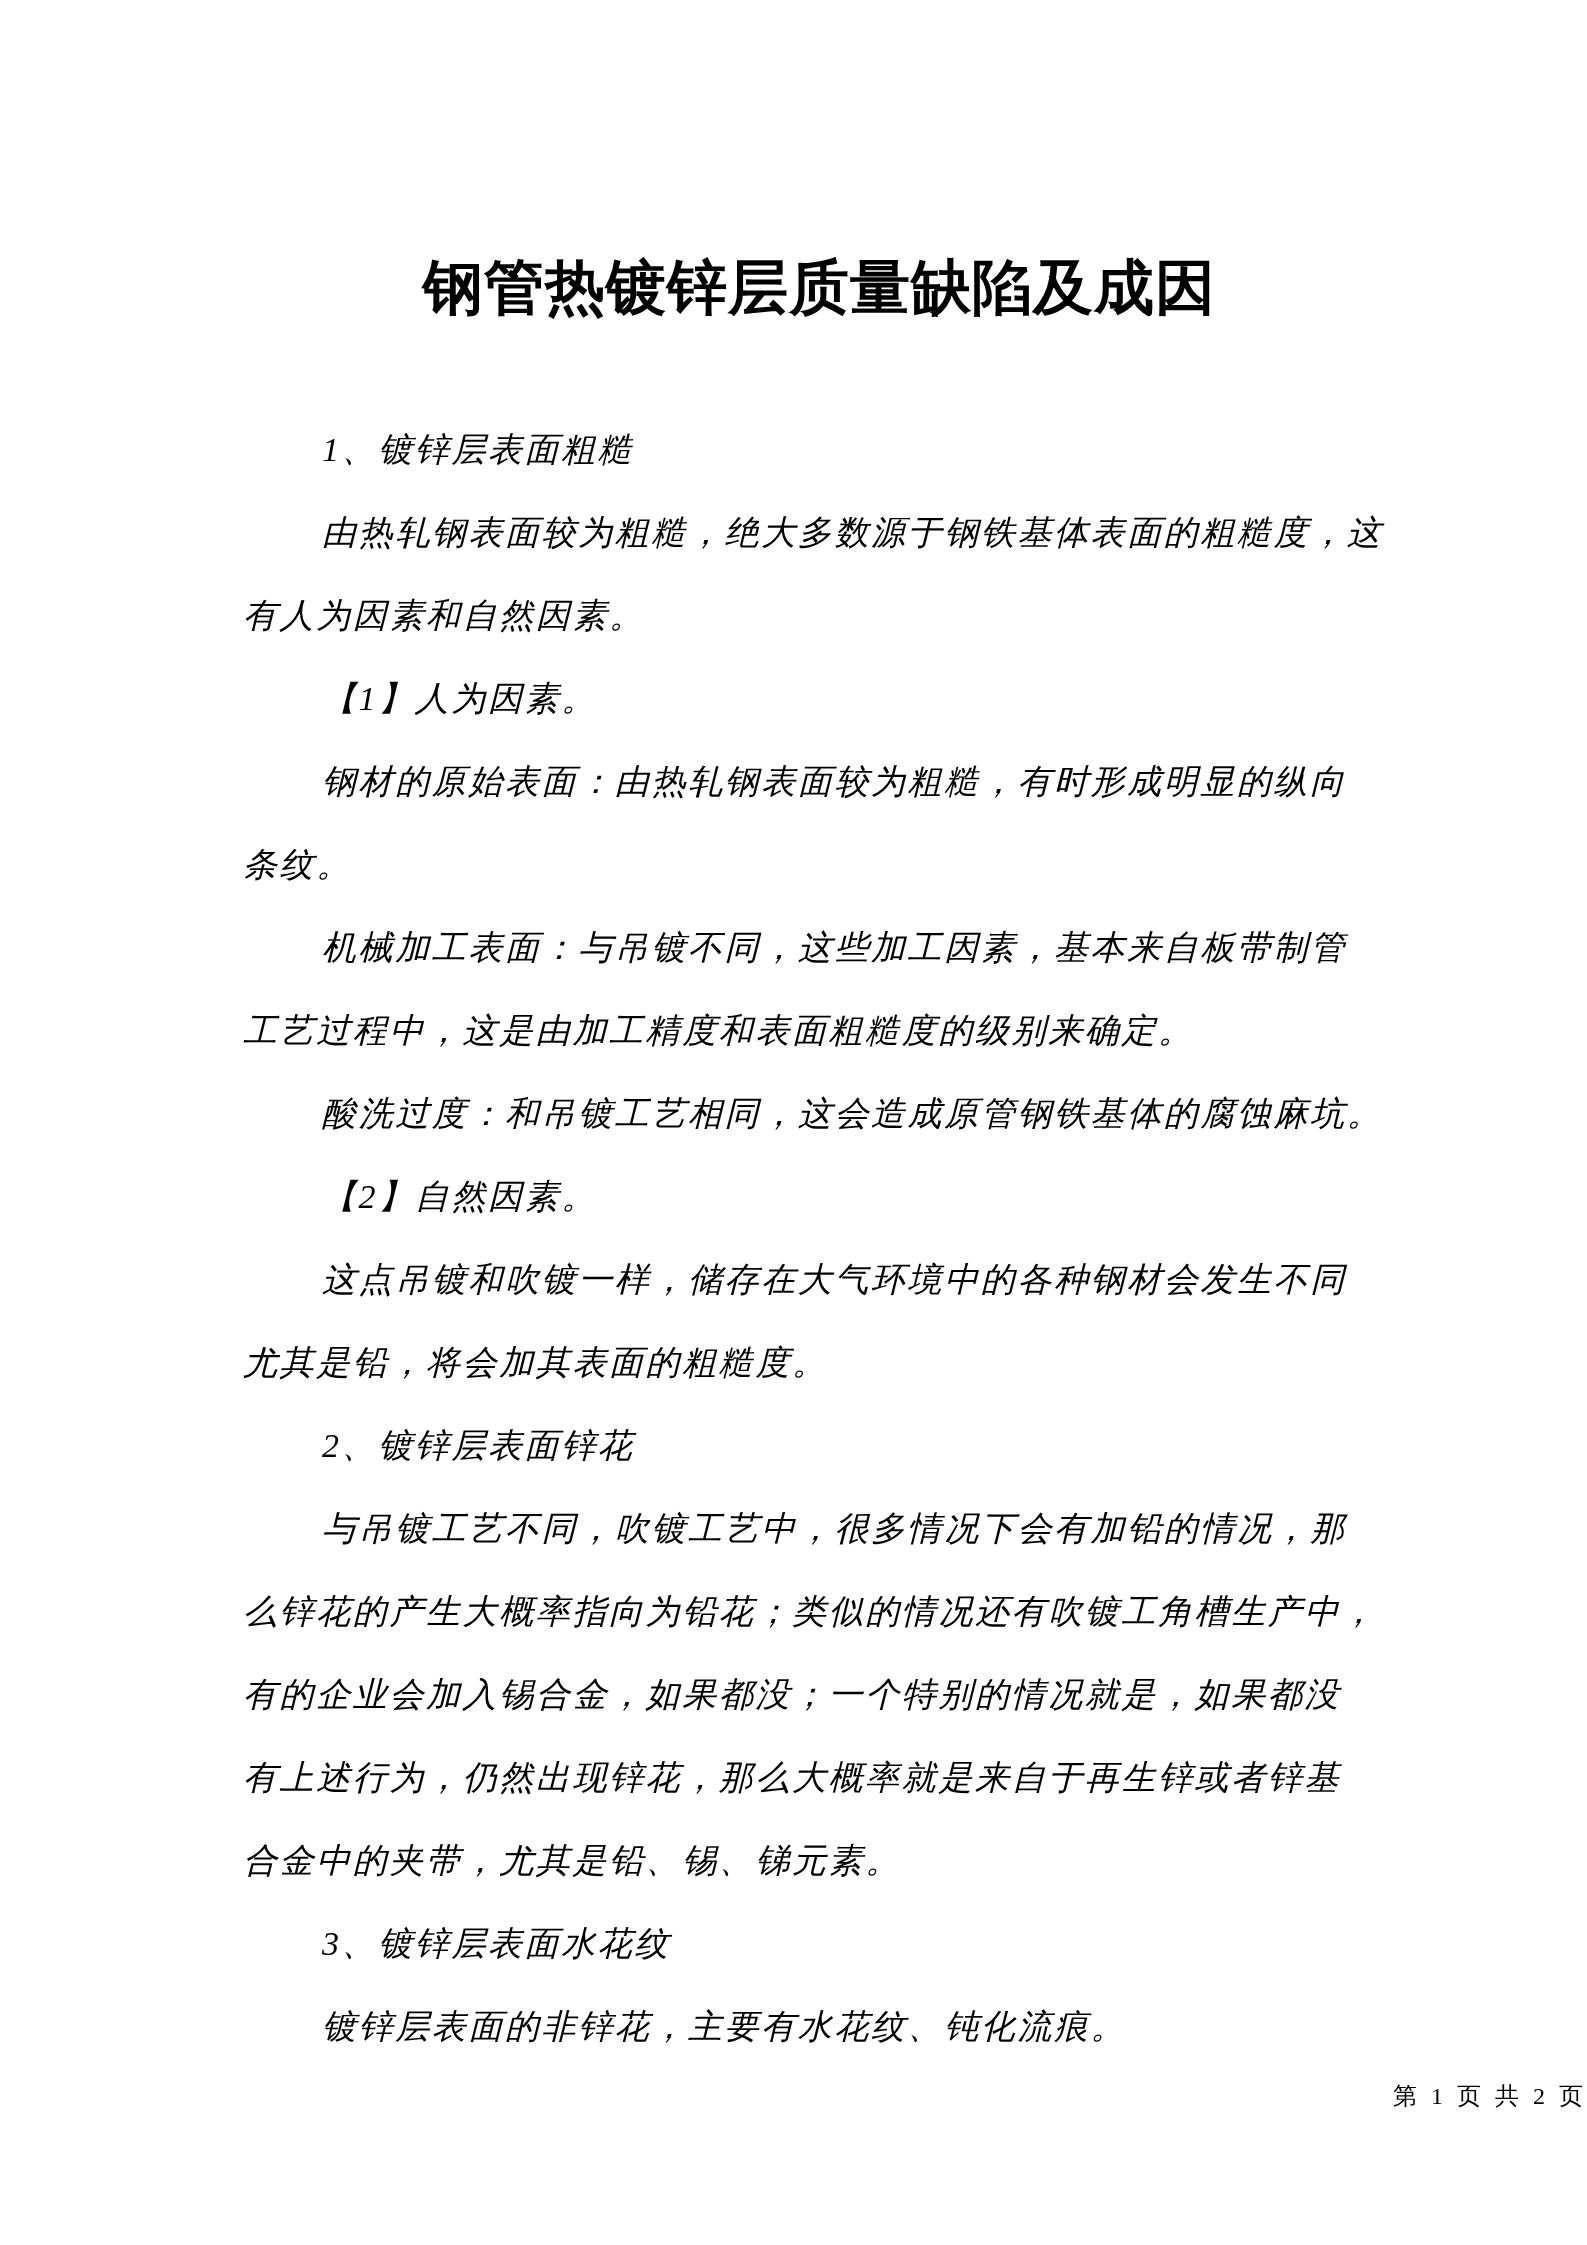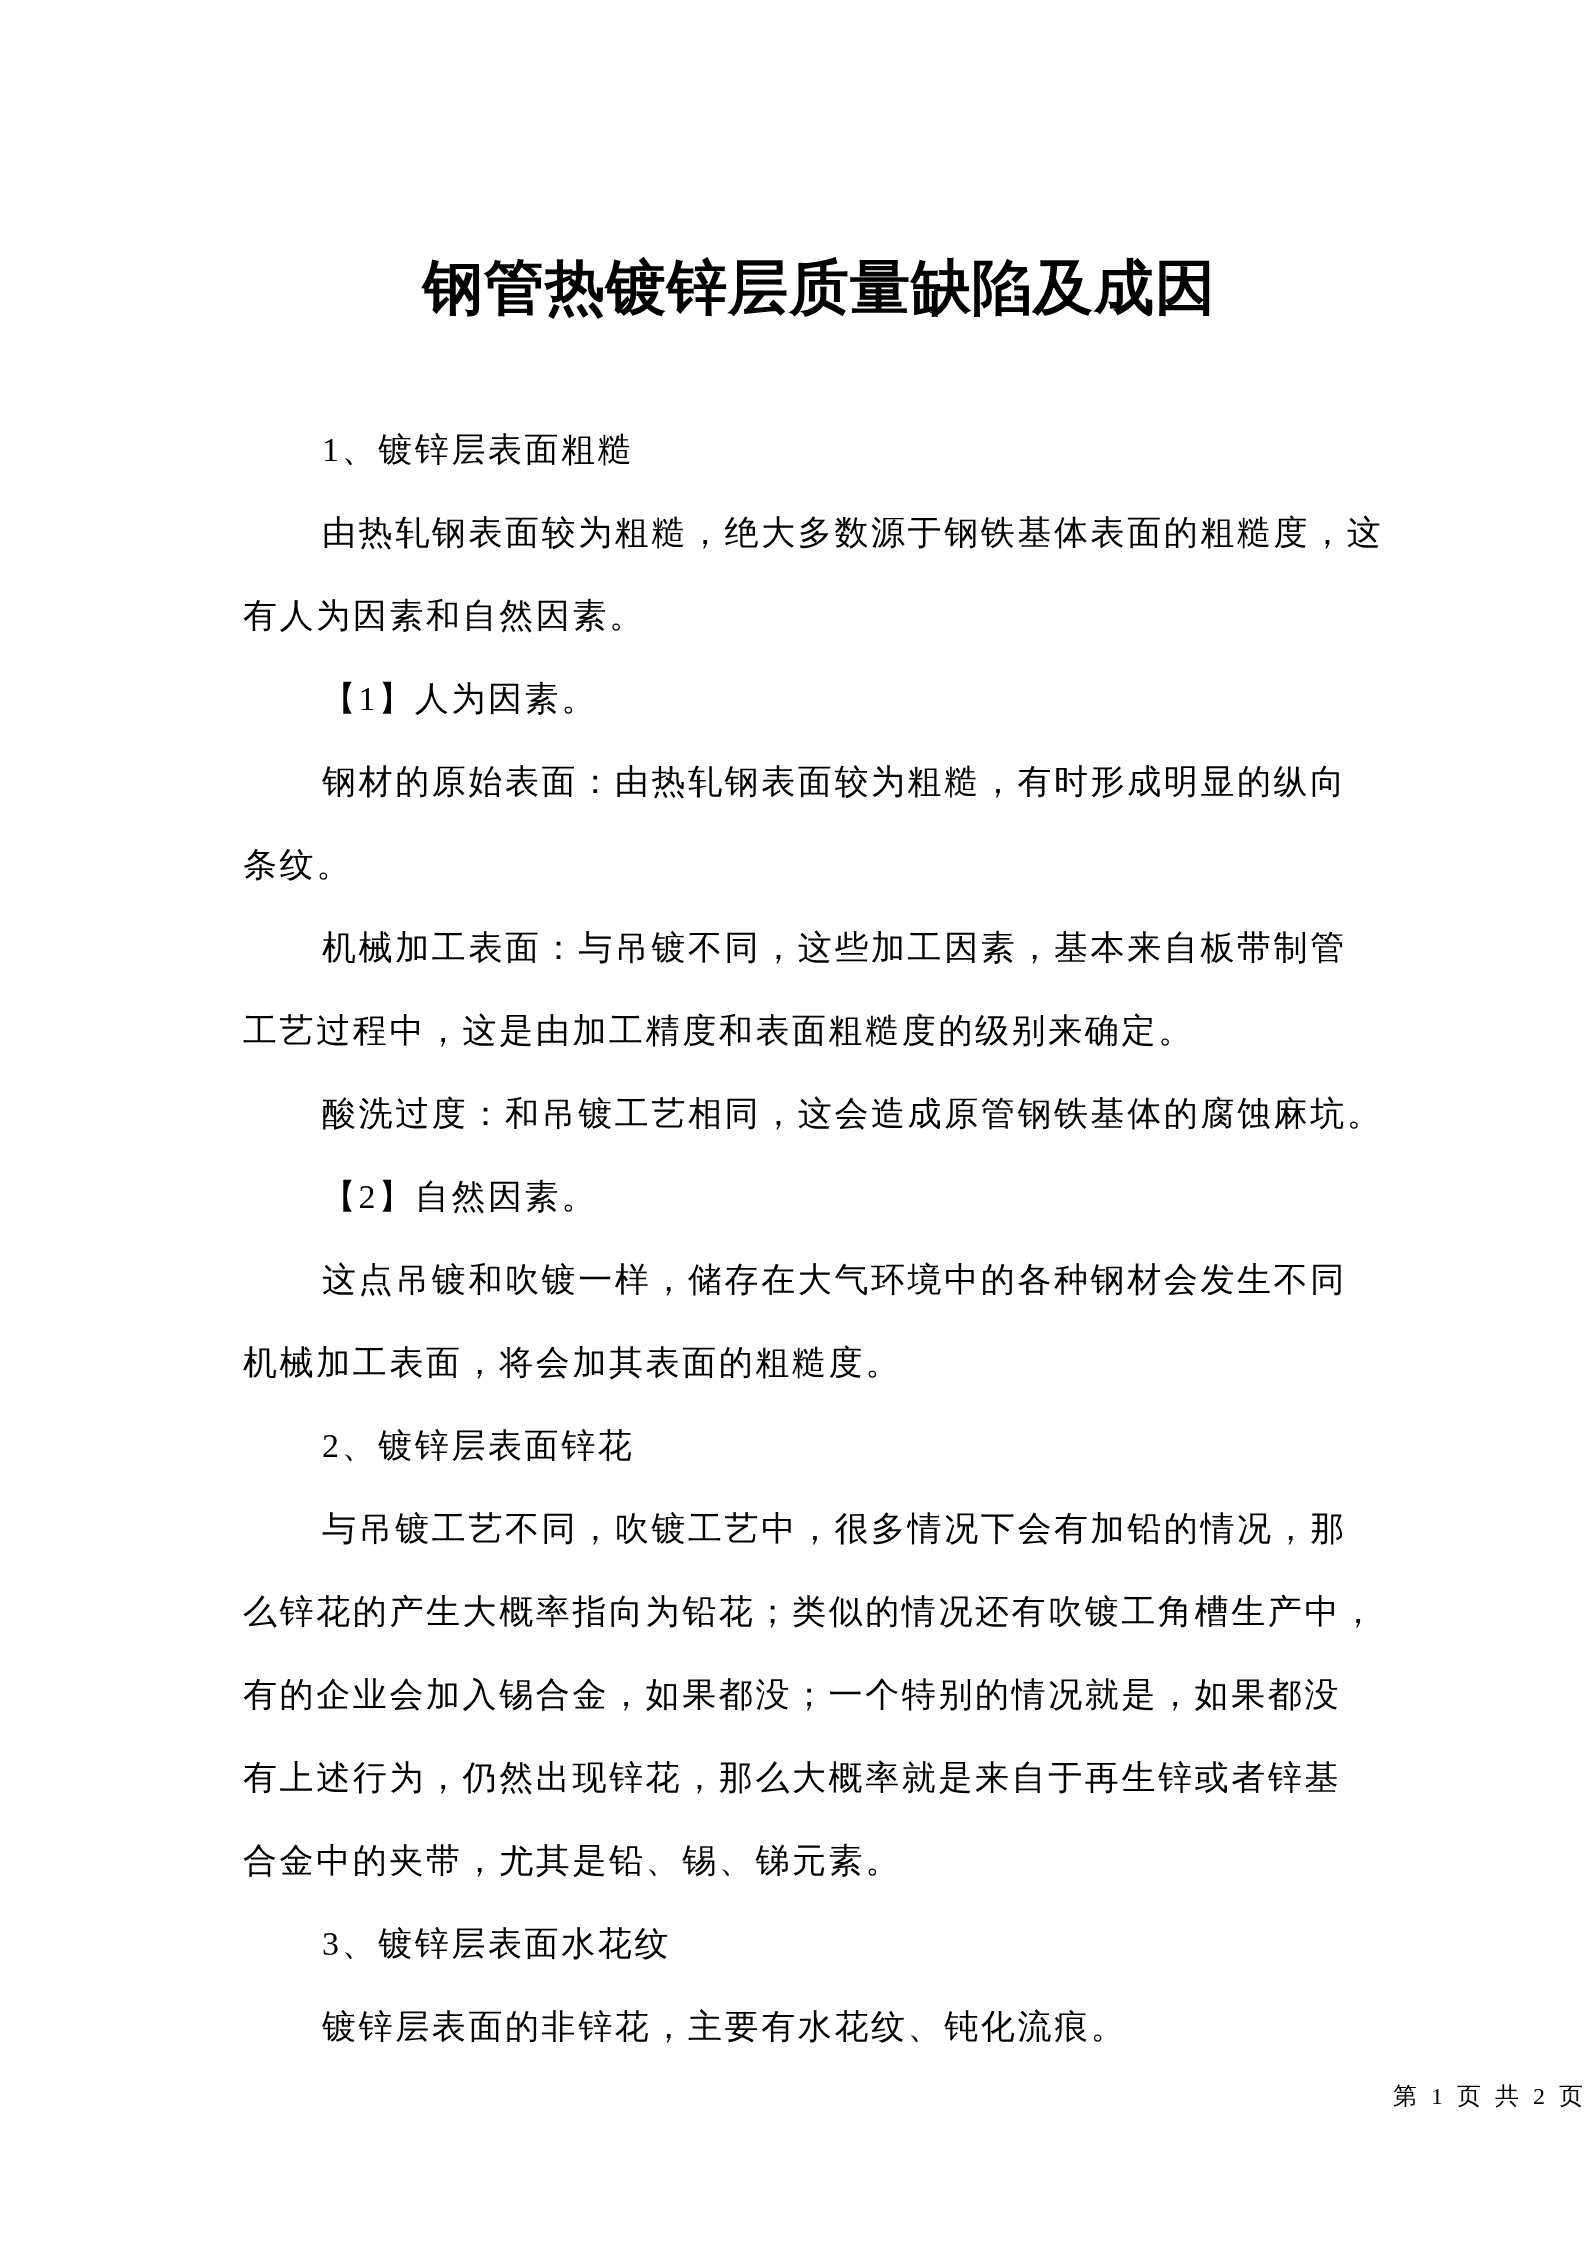--- a/index.html
+++ b/index.html
@@ -40,20 +40,21 @@
     top: 408px;
     left: 243px;
     width: 1130px;
   }
   .line {
     height: 83px;
     line-height: 83px;
     font-size: 34px;
     letter-spacing: 2.6px;
     white-space: nowrap;
+    font-style: italic;
   }
   .line.indent {
     padding-left: 79px;
   }
   .page-footer {
     position: absolute;
     top: 2080px;
     left: 0;
     width: 100%;
     text-align: right;
@@ -74,21 +75,21 @@
     <div class="line indent">由热轧钢表面较为粗糙，绝大多数源于钢铁基体表面的粗糙度，这</div>
     <div class="line">有人为因素和自然因素。</div>
     <div class="line indent">【1】人为因素。</div>
     <div class="line indent">钢材的原始表面：由热轧钢表面较为粗糙，有时形成明显的纵向</div>
     <div class="line">条纹。</div>
     <div class="line indent">机械加工表面：与吊镀不同，这些加工因素，基本来自板带制管</div>
     <div class="line">工艺过程中，这是由加工精度和表面粗糙度的级别来确定。</div>
     <div class="line indent">酸洗过度：和吊镀工艺相同，这会造成原管钢铁基体的腐蚀麻坑。</div>
     <div class="line indent">【2】自然因素。</div>
     <div class="line indent">这点吊镀和吹镀一样，储存在大气环境中的各种钢材会发生不同</div>
-    <div class="line">机械加工表面，将会加其表面的粗糙度。</div>
+    <div class="line">尤其是铅，将会加其表面的粗糙度。</div>
     <div class="line indent">2、镀锌层表面锌花</div>
     <div class="line indent">与吊镀工艺不同，吹镀工艺中，很多情况下会有加铅的情况，那</div>
     <div class="line">么锌花的产生大概率指向为铅花；类似的情况还有吹镀工角槽生产中，</div>
     <div class="line">有的企业会加入锡合金，如果都没；一个特别的情况就是，如果都没</div>
     <div class="line">有上述行为，仍然出现锌花，那么大概率就是来自于再生锌或者锌基</div>
     <div class="line">合金中的夹带，尤其是铅、锡、锑元素。</div>
     <div class="line indent">3、镀锌层表面水花纹</div>
     <div class="line indent">镀锌层表面的非锌花，主要有水花纹、钝化流痕。</div>
   </div>
 

